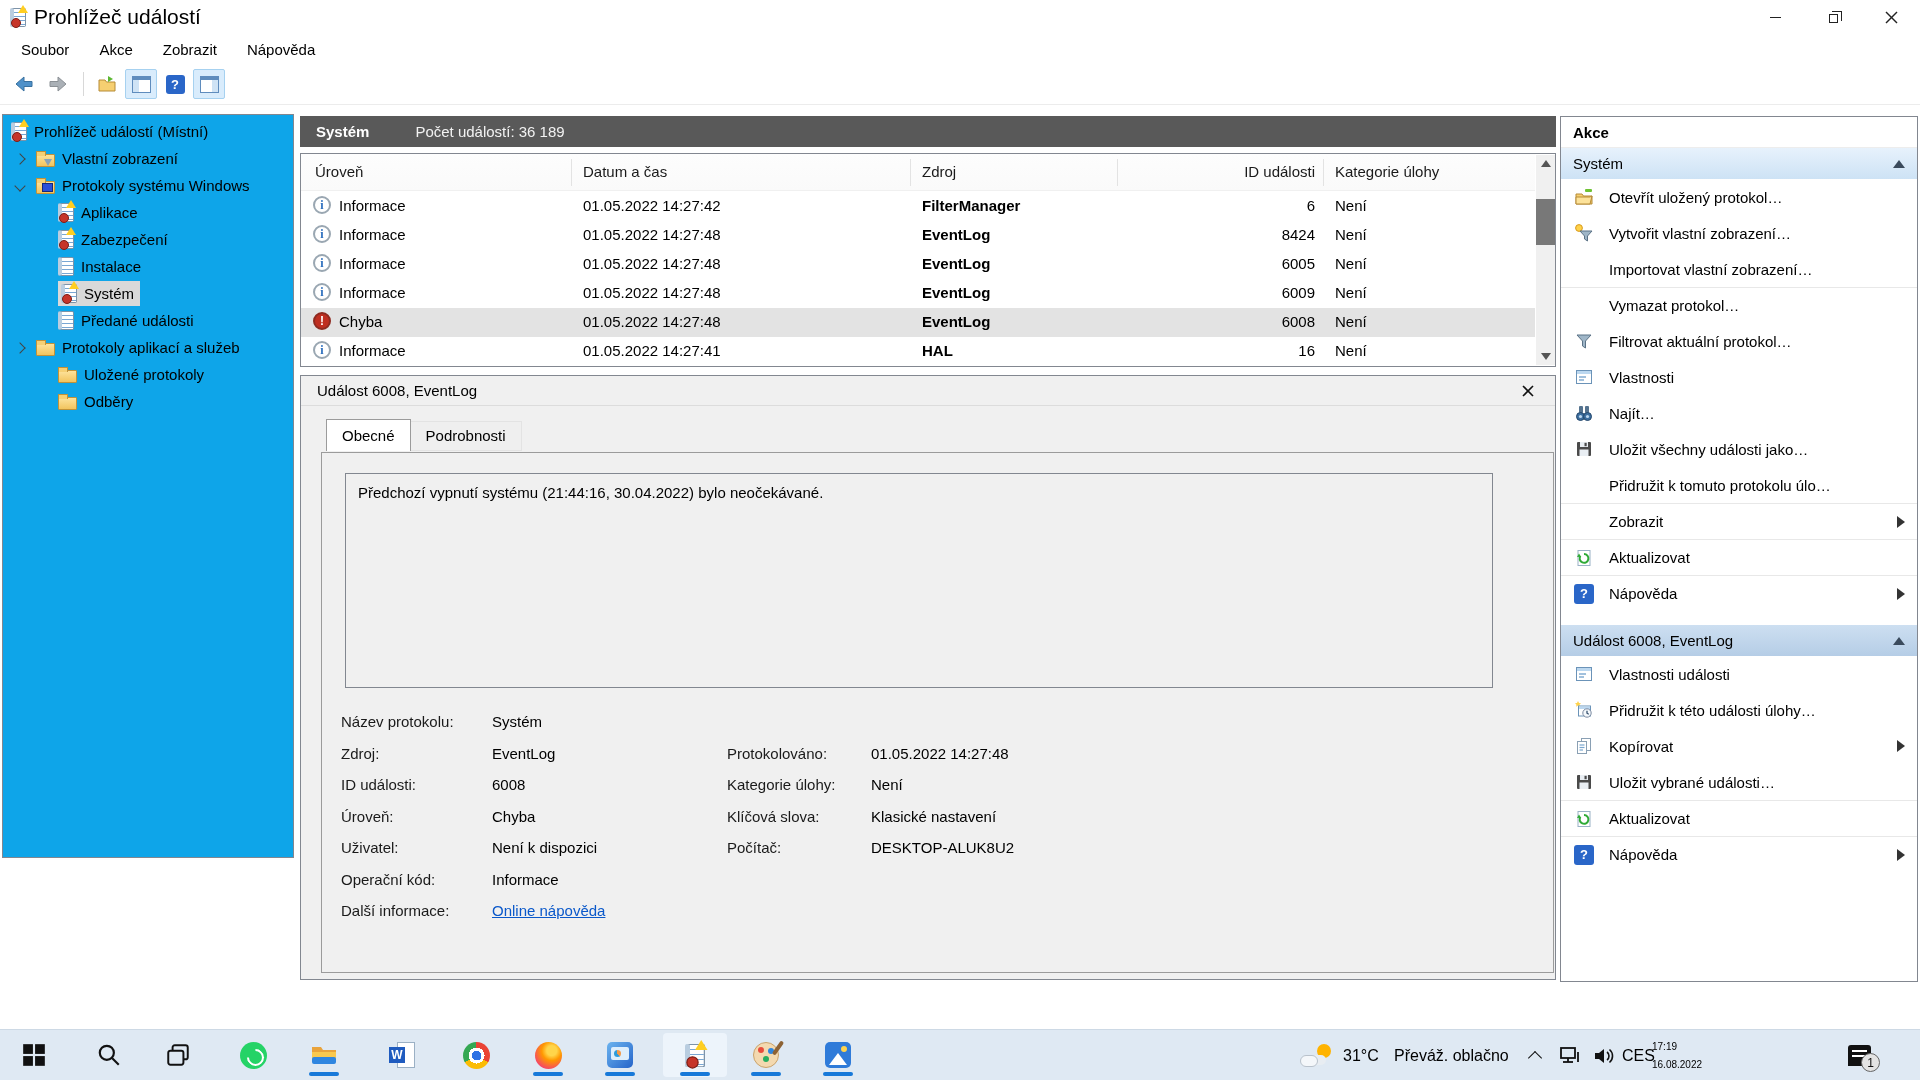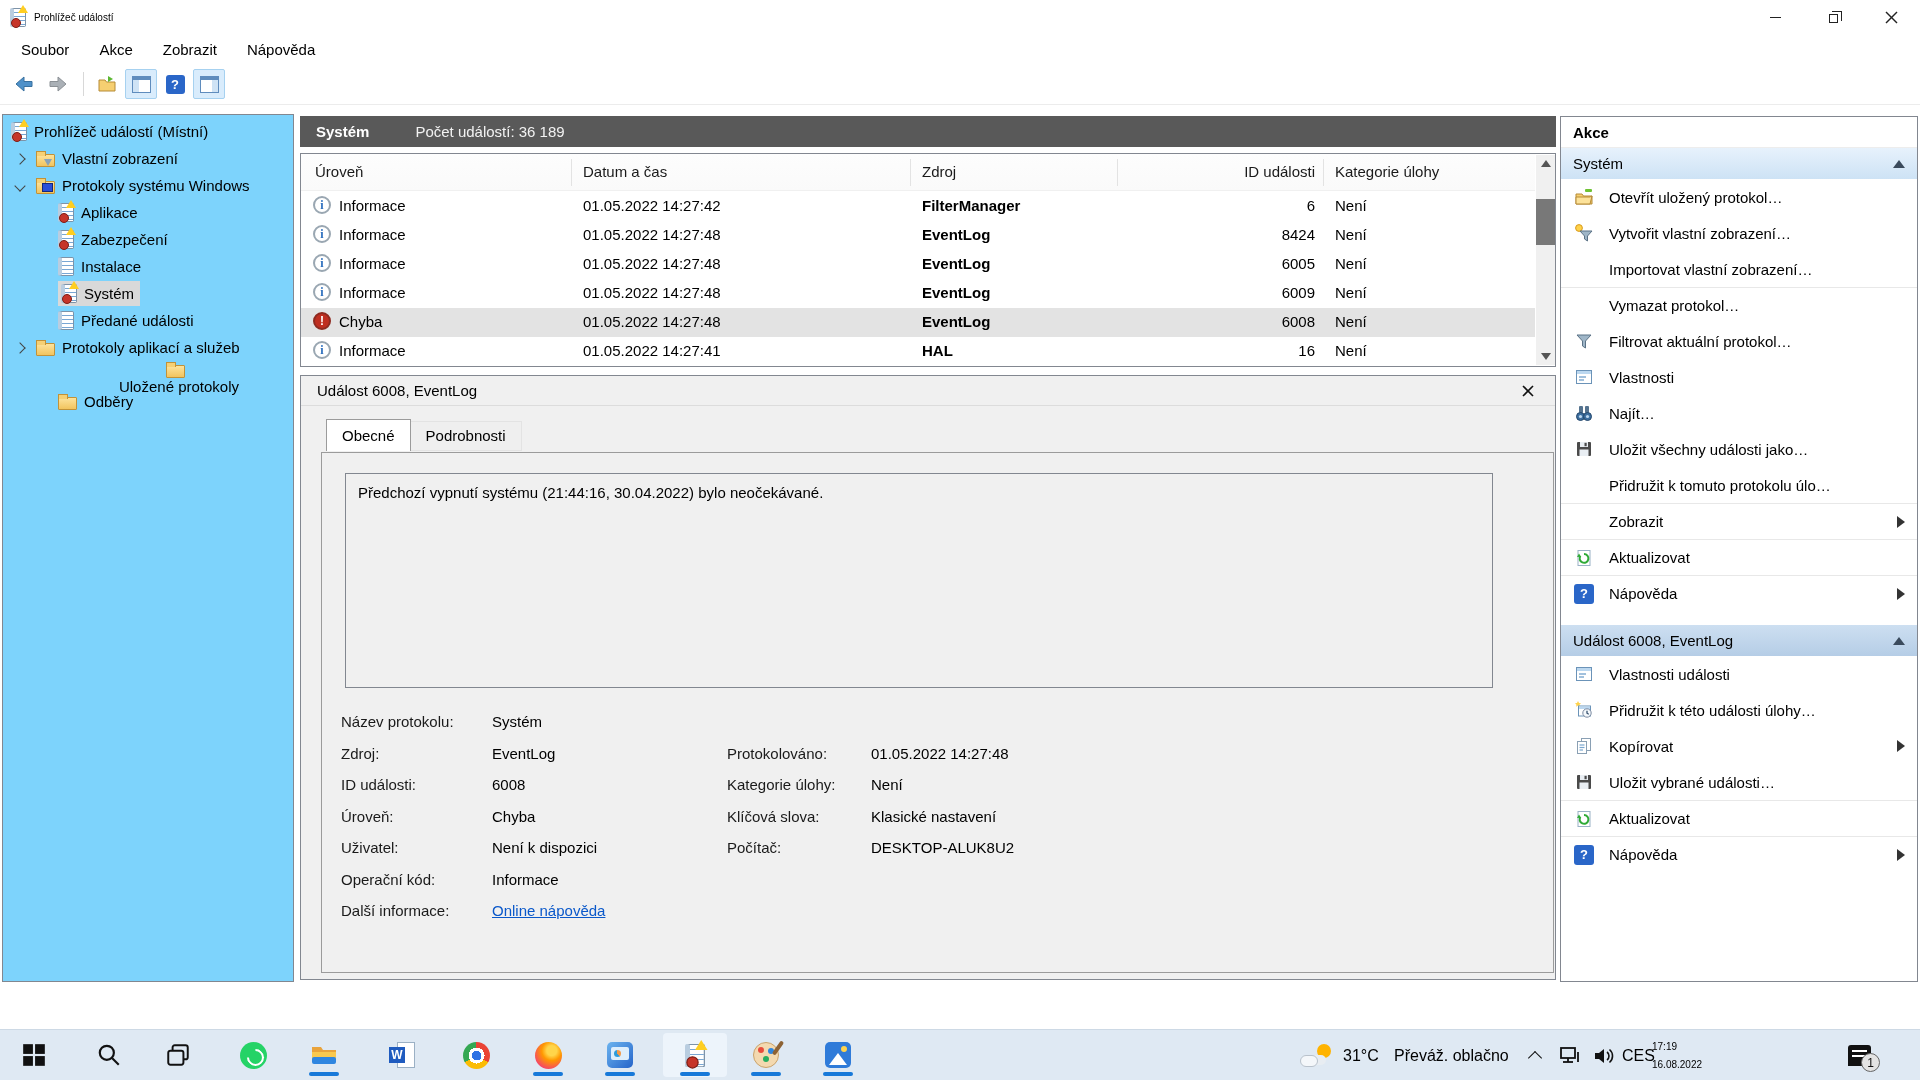--- a/index.html
+++ b/index.html
@@ -2,21 +2,21 @@
 <html><head>
 <meta charset="utf-8">
 <style>
   * { margin:0; padding:0; box-sizing:border-box; }
   html,body { width:1920px; height:1080px; }
   body { font-family:"Liberation Sans", sans-serif; font-size:15px; color:#000; background:#fff; position:relative; overflow:hidden; }
 
   
   .titlebar { position:absolute; left:0; top:0; width:1920px; height:34px; background:#fff; display:flex; align-items:center; }
   .app-icon { margin-left:10px; }
-  .title-text { margin-left:8px; font-size:10px; }
+  .title-text { margin-left:8px; font-size:21px; }
   .win-btns { position:absolute; right:0; top:0; height:34px; display:flex; }
   .win-btn { width:58px; height:34px; display:flex; align-items:center; justify-content:center; }
   .glyph-min { width:11px; height:1px; background:#222; display:block; }
   .glyph-restore { width:9px; height:9px; border:1px solid #222; position:relative; background:#fff; margin-top:2px; }
   .glyph-restore:before { content:""; position:absolute; left:2px; top:-4px; width:9px; height:9px; border:1px solid #222; border-left:none; border-bottom:none; }
 
   
   .menubar { position:absolute; left:0; top:34px; width:1920px; height:30px; display:flex; align-items:center; padding-left:6px; background:#fff; }
   .menu-item { padding:0 15px; height:30px; display:flex; align-items:center; }
 
@@ -38,21 +38,21 @@
   .ic-folder.sys:after { content:""; position:absolute; right:1px; bottom:1px; width:9px; height:7px; background:#2b4fd8; border:1px solid #13277d; }
   .ic-folder.filt:after { content:""; position:absolute; right:2px; bottom:0; width:0; height:0; border-left:4px solid transparent; border-right:4px solid transparent; border-top:7px solid #8aa3b8; }
 
   
   .chev { width:8px; height:8px; border-right:1.6px solid #444; border-bottom:1.6px solid #444; display:inline-block; flex:none; }
   .chev.right { transform:rotate(-45deg); }
   .chev.down  { transform:rotate(45deg); }
   .chev-up-tray { width:10px; height:10px; border-left:1.8px solid #111; border-top:1.8px solid #111; transform:rotate(45deg); margin-top:4px; }
 
   
-  .tree { position:absolute; left:2px; top:114px; width:292px; height:868px; border:1px solid #828790; background:#7dd3fc; padding-top:3px; overflow:hidden; }
+  .tree { position:absolute; left:2px; top:114px; width:292px; height:744px; border:1px solid #828790; background:#0ea5e9; padding-top:3px; overflow:hidden; }
   .tree-row { height:27px; display:flex; align-items:center; position:relative; }
   .tree-row .lbl { margin-left:7px; white-space:nowrap; }
   .tree-row .sel-bg { background:#d9d9d9; display:flex; align-items:center; padding:3px 6px 3px 3px; }
   .t-chev { position:absolute; left:13px; }
   .ind0 { padding-left:8px; } .ind1 { padding-left:33px; } .ind2 { padding-left:55px; }
 
   
   .list-titlebar { position:absolute; left:300px; top:116px; width:1256px; height:31px; background:#595959; color:#fff; display:flex; align-items:center; padding-left:16px; }
   .list-titlebar .t1 { font-weight:bold; margin-right:26px; }
   .list-titlebar .t2 { color:#f2f2f2;margin-left:20px; }
@@ -246,21 +246,21 @@
   </div>
   <div class="tree-row ind2">
     <span class="ic-log"></span>
     <span class="lbl">Předané události</span>
   </div>
   <div class="tree-row ind1">
     <span class="chev right t-chev"></span>
     <span class="ic-folder"></span>
     <span class="lbl">Protokoly aplikací a služeb</span>
   </div>
-  <div class="tree-row ind1" style="padding-left:55px;flex-direction:column;">
+  <div class="tree-row ind1" style="padding-left:55px;">
     <span class="ic-folder"></span>
     <span class="lbl">Uložené protokoly</span>
   </div>
   <div class="tree-row ind1" style="padding-left:55px;">
     <span class="ic-folder"></span>
     <span class="lbl">Odběry</span>
   </div>
 </div>
 
 <div class="list-titlebar">

